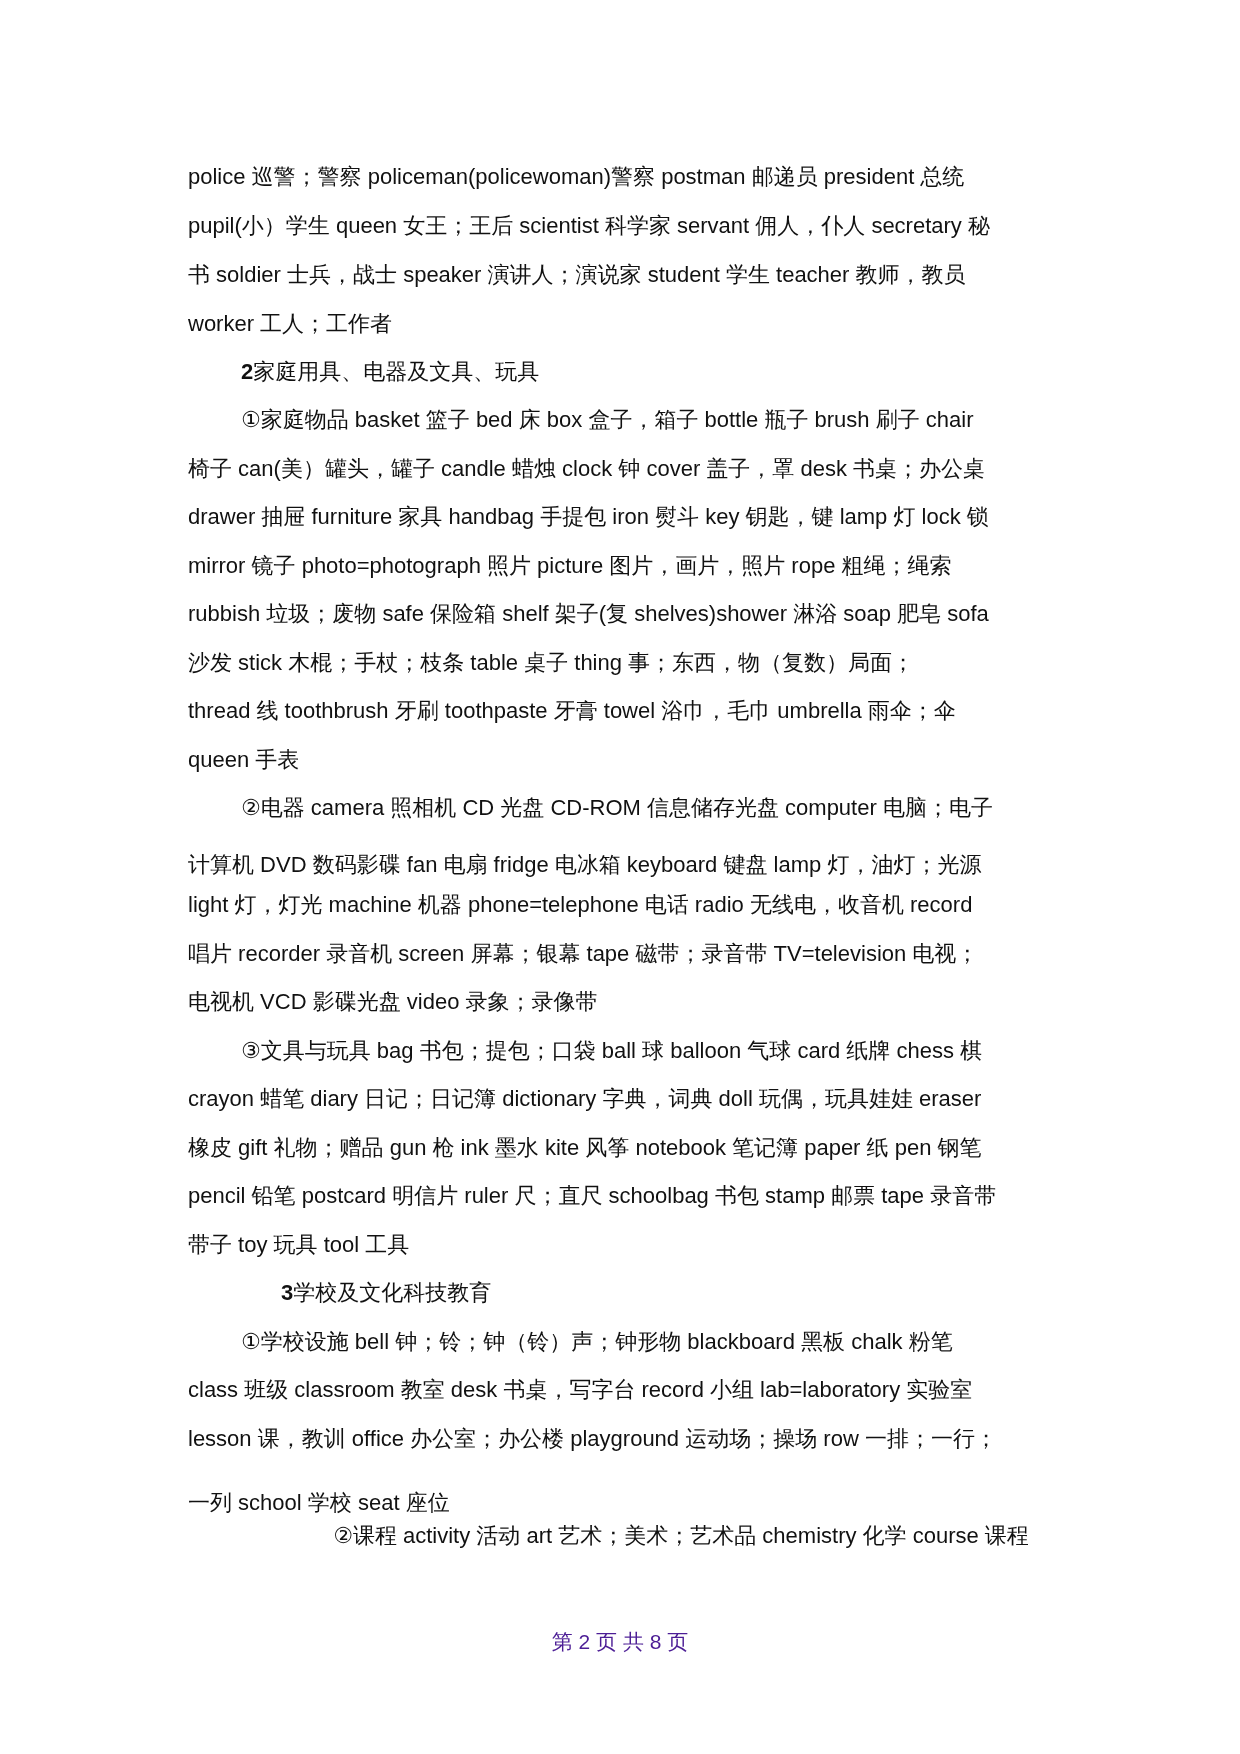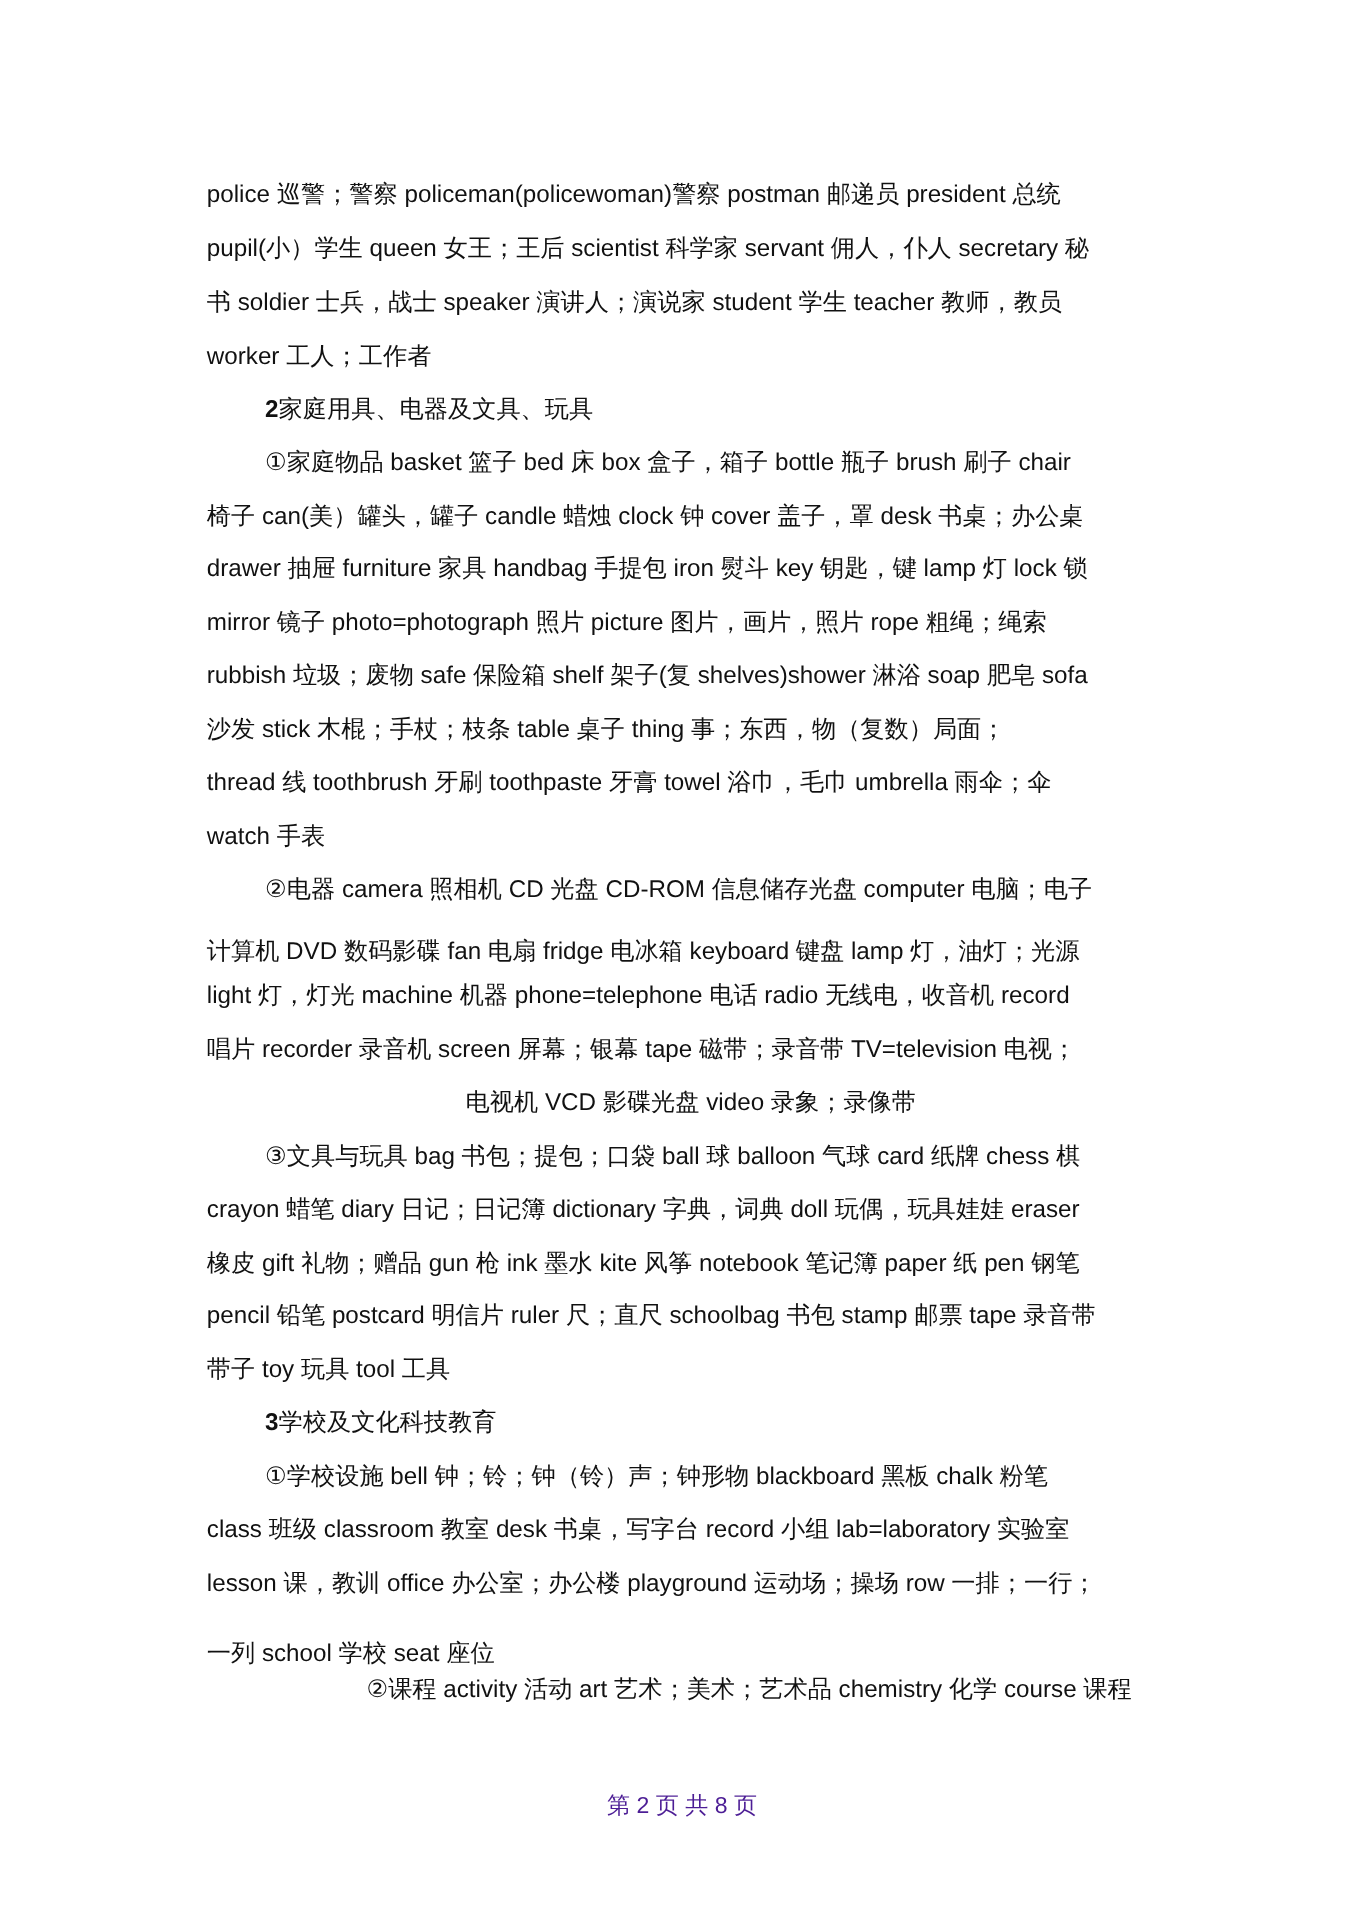--- a/index.html
+++ b/index.html
@@ -24,32 +24,32 @@
       <div class="line" style="top: 260px;">书 soldier 士兵，战士 speaker 演讲人；演说家 student 学生 teacher 教师，教员</div>
       <div class="line" style="top: 309px;">worker 工人；工作者</div>
       <div class="line indent heading" style="top: 357px;"><span class="num">2</span><span>家庭用具、电器及文具、玩具</span></div>
       <div class="line indent" style="top: 405px;">①家庭物品 basket 篮子 bed 床 box 盒子，箱子 bottle 瓶子 brush 刷子 chair</div>
       <div class="line" style="top: 454px;">椅子 can(美）罐头，罐子 candle 蜡烛 clock 钟 cover 盖子，罩 desk 书桌；办公桌</div>
       <div class="line" style="top: 502px;">drawer 抽屉 furniture 家具 handbag 手提包 iron 熨斗 key 钥匙，键 lamp 灯 lock 锁</div>
       <div class="line" style="top: 551px;">mirror 镜子 photo=photograph 照片 picture 图片，画片，照片 rope 粗绳；绳索</div>
       <div class="line" style="top: 599px;">rubbish 垃圾；废物 safe 保险箱 shelf 架子(复 shelves)shower 淋浴 soap 肥皂 sofa</div>
       <div class="line" style="top: 648px;">沙发 stick 木棍；手杖；枝条 table 桌子 thing 事；东西，物（复数）局面；</div>
       <div class="line" style="top: 696px;">thread 线 toothbrush 牙刷 toothpaste 牙膏 towel 浴巾，毛巾 umbrella 雨伞；伞</div>
-      <div class="line" style="top: 745px;">watch 手表</div>
+      <div class="line" style="top: 745px;">queen 手表</div>
       <div class="line indent" style="top: 793px;">②电器 camera 照相机 CD 光盘 CD-ROM 信息储存光盘 computer 电脑；电子</div>
       <div class="line" style="top: 850px;">计算机 DVD 数码影碟 fan 电扇 fridge 电冰箱 keyboard 键盘 lamp 灯，油灯；光源</div>
       <div class="line" style="top: 890px;">light 灯，灯光 machine 机器 phone=telephone 电话 radio 无线电，收音机 record</div>
       <div class="line" style="top: 939px;">唱片 recorder 录音机 screen 屏幕；银幕 tape 磁带；录音带 TV=television 电视；</div>
-      <div class="line" style="top: 987px; text-align: center;">电视机 VCD 影碟光盘 video 录象；录像带</div>
+      <div class="line" style="top: 987px;">电视机 VCD 影碟光盘 video 录象；录像带</div>
       <div class="line indent" style="top: 1036px;">③文具与玩具 bag 书包；提包；口袋 ball 球 balloon 气球 card 纸牌 chess 棋</div>
       <div class="line" style="top: 1084px;">crayon 蜡笔 diary 日记；日记簿 dictionary 字典，词典 doll 玩偶，玩具娃娃 eraser</div>
       <div class="line" style="top: 1133px;">橡皮 gift 礼物；赠品 gun 枪 ink 墨水 kite 风筝 notebook 笔记簿 paper 纸 pen 钢笔</div>
       <div class="line" style="top: 1181px;">pencil 铅笔 postcard 明信片 ruler 尺；直尺 schoolbag 书包 stamp 邮票 tape 录音带</div>
       <div class="line" style="top: 1230px;">带子 toy 玩具 tool 工具</div>
-      <div class="line indent heading" style="top: 1278px;"><span class="num">3</span><span>学校及文化科技教育</span></div>
+      <div class="line indent heading" style="top: 1278px; margin-left: 40px;"><span class="num">3</span><span>学校及文化科技教育</span></div>
       <div class="line indent" style="top: 1327px;">①学校设施 bell 钟；铃；钟（铃）声；钟形物 blackboard 黑板 chalk 粉笔</div>
       <div class="line" style="top: 1375px;">class 班级 classroom 教室 desk 书桌，写字台 record 小组 lab=laboratory 实验室</div>
       <div class="line" style="top: 1424px;">lesson 课，教训 office 办公室；办公楼 playground 运动场；操场 row 一排；一行；</div>
       <div class="line" style="top: 1452px; margin-top: 36px;">一列 school 学校 seat 座位</div>
       <div class="line indent" style="top: 1521px; text-align: center;">②课程 activity 活动 art 艺术；美术；艺术品 chemistry 化学 course 课程</div>
     </div>
   <div class="footer">第 2 页 共 8 页</div>
 </div>
 
 </body></html>

